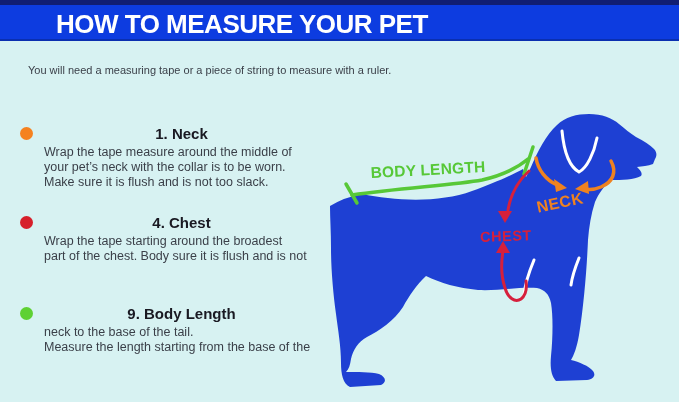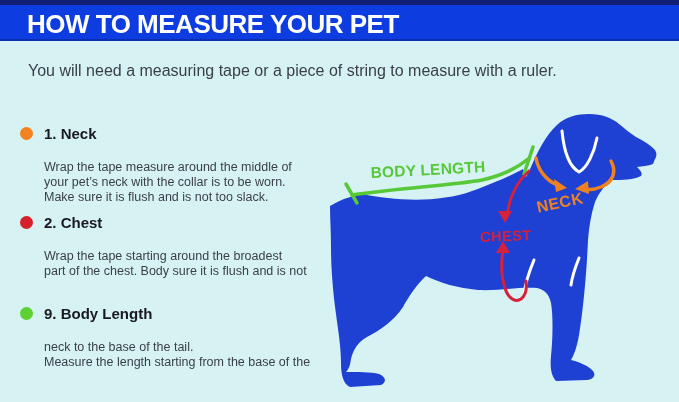--- a/index.html
+++ b/index.html
@@ -13,45 +13,46 @@
   .page{
     position:relative;width:679px;height:402px;overflow:hidden;
     background:var(--page-bg);
     font-family:"Liberation Sans",sans-serif;
   }
   .band{
     position:absolute;top:0;left:0;right:0;height:41px;
     background:var(--band-bg);
     border-top:5px solid var(--band-top);
     border-bottom:2px solid var(--band-edge);
+    padding-left:29px;
   }
   .band h1{
     color:var(--title-color);font-size:26px;font-weight:700;letter-spacing:-0.5px;
     padding:3px 0 0 27px;line-height:32px;white-space:nowrap;
   }
   .intro{
     position:absolute;left:28px;top:60px;width:630px;
-    color:var(--text-color);font-size:16px;line-height:21px;
+    color:var(--text-color);font-size:11px;line-height:21px;
   }
   .step{position:absolute;left:19px;width:300px;}
   .step-neck{top:125px;}
   .step-chest{top:214px;}
   .step-bodylength{top:305px;}
   .step .bullet{
     position:absolute;left:1px;top:2px;width:13px;height:13px;border-radius:50%;
   }
   .step-neck .bullet{background:var(--bullet-orange);}
   .step-chest .bullet{background:var(--bullet-red);}
   .step-bodylength .bullet{background:var(--bullet-green);}
   .step h2{
     margin-left:25px;color:var(--heading-color);
-    font-size:15px;font-weight:700;line-height:17px;
+    font-size:15px;font-weight:700;line-height:17px;text-align:center;
   }
   .step .desc{
-    margin-left:25px;margin-top:18px;color:var(--text-color);
+    margin-left:25px;margin-top:3px;color:var(--text-color);
     font-size:12.5px;line-height:15px;
   }
   .diagram{position:absolute;left:0;top:0;width:679px;height:402px;}
   .dog{fill:var(--dog-blue);stroke:none;}
   .white-line{fill:none;stroke:var(--detail-white);stroke-width:3;stroke-linecap:round;}
   .green-stroke{fill:none;stroke:var(--green);stroke-width:3.5;stroke-linecap:round;}
   .orange-stroke{fill:none;stroke:var(--orange);stroke-width:3.5;stroke-linecap:round;}
   .orange-fill{fill:var(--orange);}
   .red-stroke{fill:none;stroke:var(--red);stroke-width:3;stroke-linecap:round;}
   .red-fill{fill:var(--red);}
@@ -78,21 +79,21 @@
     <h2>1. Neck</h2>
     <div class="desc">
       <div>Wrap the tape measure around the middle of</div>
       <div>your pet’s neck with the collar is to be worn.</div>
       <div>Make sure it is flush and is not too slack.</div>
     </div>
   </div>
 
   <div class="step step-chest">
     <span class="bullet"></span>
-    <h2>2. Chest</h2>
+    <h2>4. Chest</h2>
     <div class="desc">
       <div>Wrap the tape starting around the broadest</div>
       <div>part of the chest. Body sure it is flush and is not</div>
     </div>
   </div>
 
   <div class="step step-bodylength">
     <span class="bullet"></span>
     <h2>9. Body Length</h2>
     <div class="desc">

